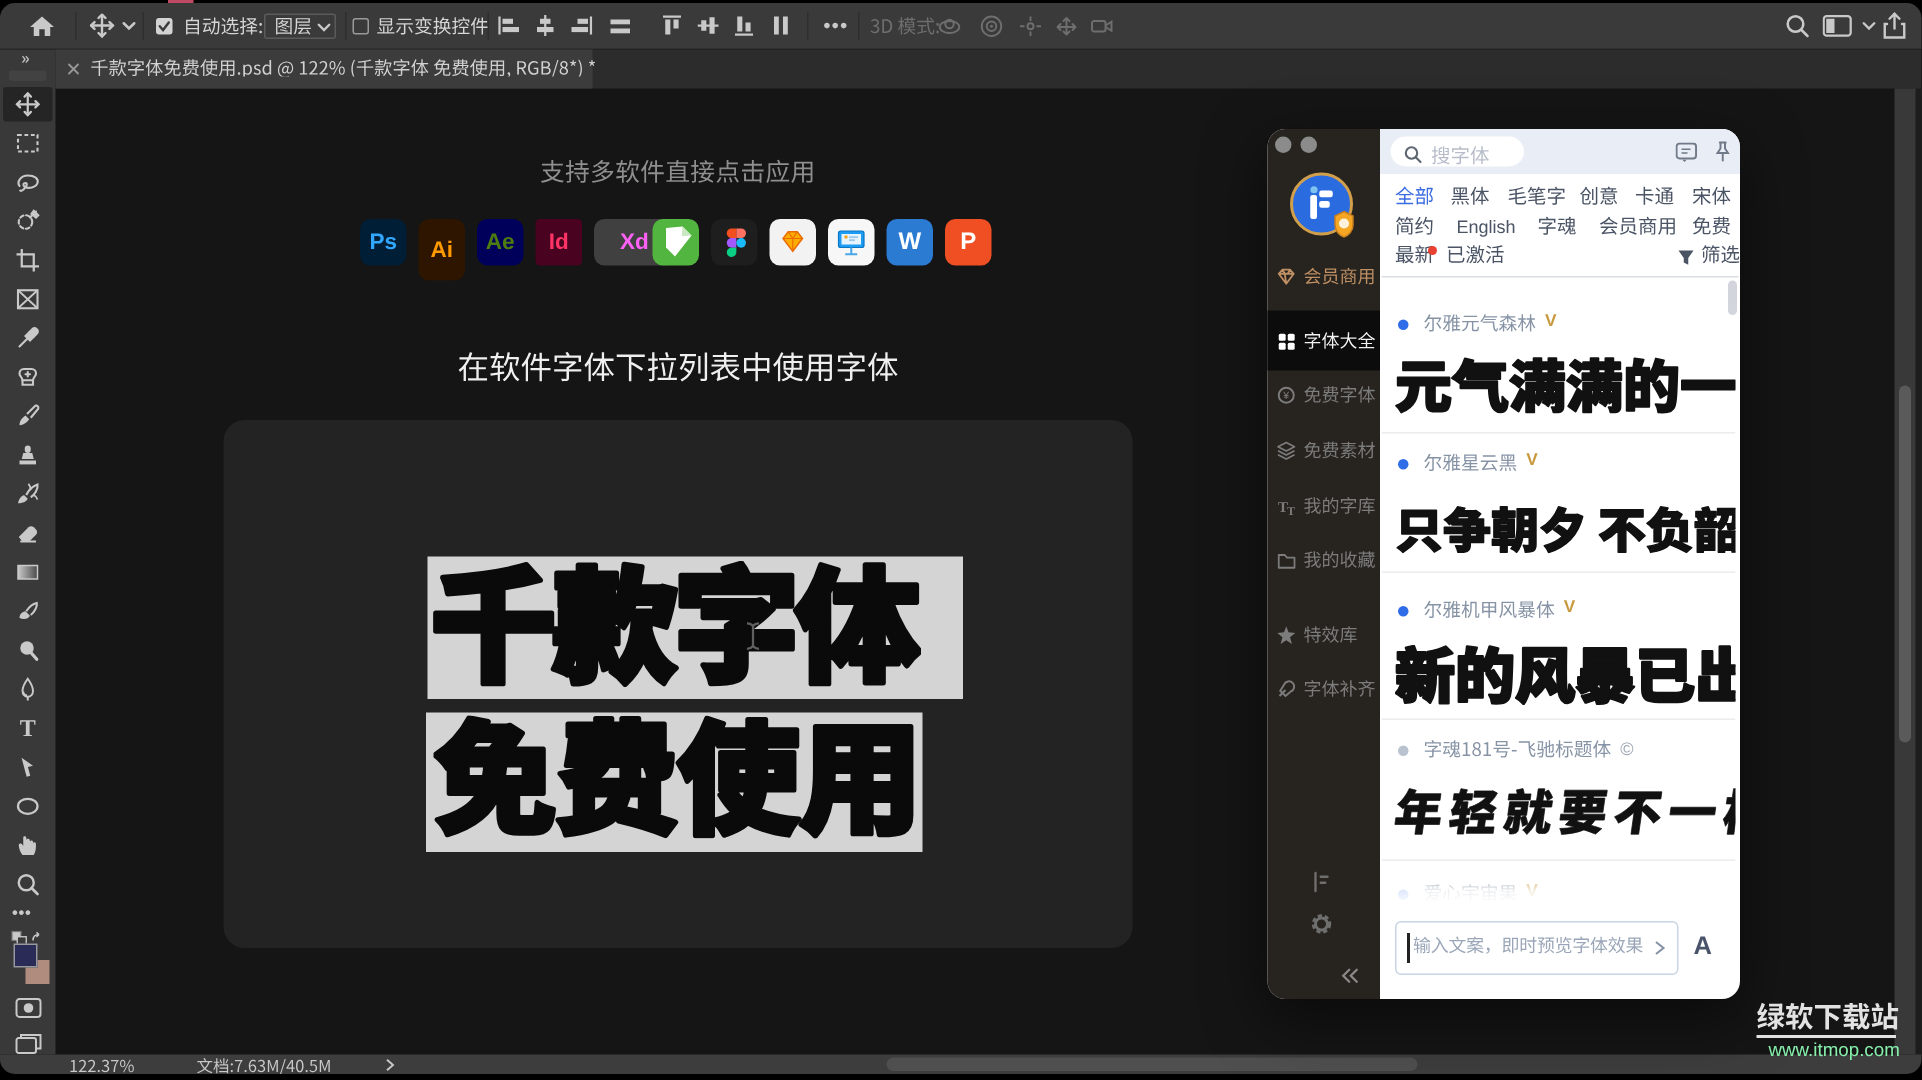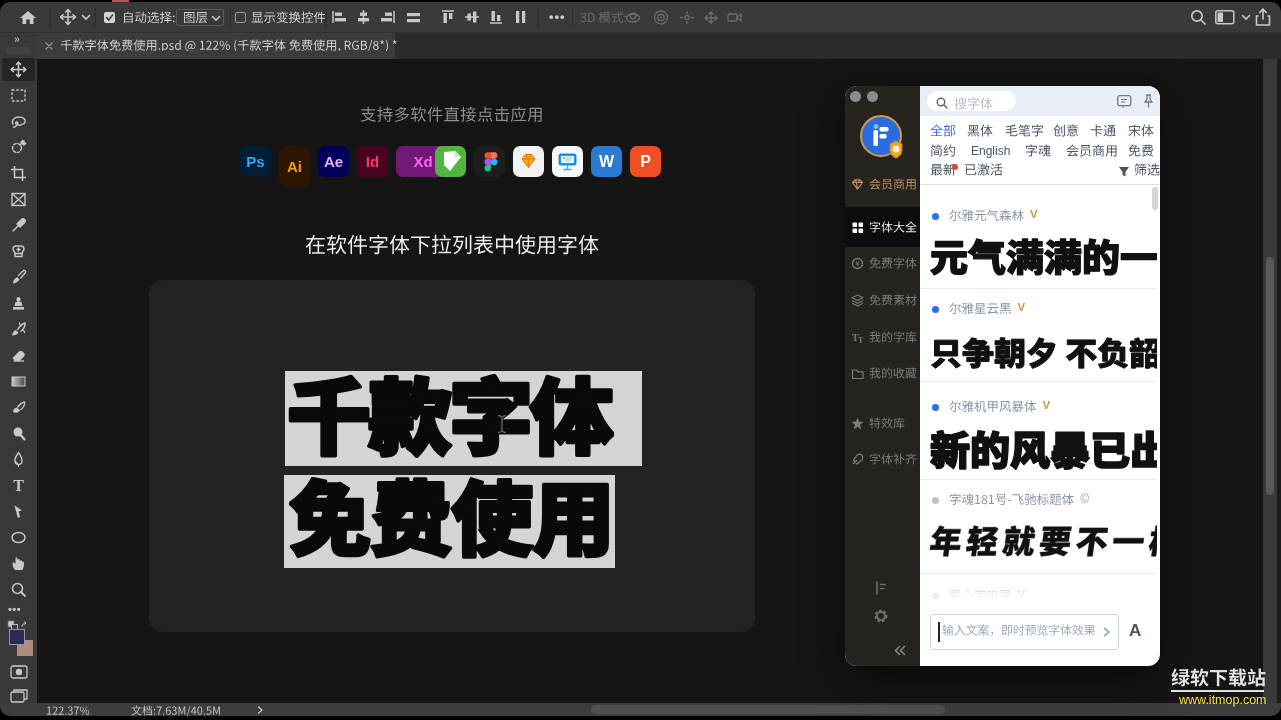--- a/index.html
+++ b/index.html
@@ -540,23 +540,23 @@
     <use href="#g64" x="7000"></use>
     <use href="#g65" x="8000"></use>
     <use href="#g66" x="9000"></use>
     <use href="#g24" x="10000"></use>
     <use href="#g25" x="11000"></use>
     <use href="#g20" x="12000"></use>
     <use href="#g21" x="13000"></use>
   </svg>
 <div style="position:absolute;left:240px;top:146px;width:31px;height:31px;background:#001e36;border-radius:7px;color:#31a8ff;font-weight:bold;font-size:15px;display:flex;align-items:center;justify-content:center;font-family:'Liberation Sans',sans-serif">Ps</div>
 <div style="position:absolute;left:279px;top:146px;width:31px;height:41px;background:#2e1500;border-radius:7px;color:#ff9a00;font-weight:bold;font-size:15px;display:flex;align-items:center;justify-content:center;font-family:'Liberation Sans',sans-serif">Ai</div>
-<div style="position:absolute;left:318px;top:146px;width:31px;height:31px;background:#00005b;border-radius:7px;color:#f0abfc;font-weight:bold;font-size:15px;display:flex;align-items:center;justify-content:center;font-family:'Liberation Sans',sans-serif">Ae</div>
+<div style="position:absolute;left:318px;top:146px;width:31px;height:31px;background:#00005b;border-radius:7px;color:#4d7c0f;font-weight:bold;font-size:15px;display:flex;align-items:center;justify-content:center;font-family:'Liberation Sans',sans-serif">Ae</div>
 <div style="position:absolute;left:357px;top:146px;width:31px;height:31px;background:#49021f;border-radius:3px;color:#ff3366;font-weight:bold;font-size:15px;display:flex;align-items:center;justify-content:center;font-family:'Liberation Sans',sans-serif">Id</div>
-<div style="position:absolute;left:396px;top:146px;width:54px;height:31px;background:#701a75;border-radius:7px;color:#ff61f6;font-weight:bold;font-size:15px;display:flex;align-items:center;justify-content:center;font-family:'Liberation Sans',sans-serif">Xd</div>
+<div style="position:absolute;left:396px;top:146px;width:54px;height:31px;background:#404040;border-radius:7px;color:#ff61f6;font-weight:bold;font-size:15px;display:flex;align-items:center;justify-content:center;font-family:'Liberation Sans',sans-serif">Xd</div>
 <div style="position:absolute;left:435px;top:146px;width:31px;height:31px;background:#52b53f;border-radius:7px;color:#fff;font-weight:bold;font-size:15px;display:flex;align-items:center;justify-content:center;font-family:'Liberation Sans',sans-serif"></div>
 <svg style="position:absolute;left:435px;top:146px;" width="31" height="31" viewBox="0 0 31 31" fill="none">
     <path d="M9 6 L20 5 L26 11 L15 25 L9 19 Z" fill="#fff"></path>
     <path d="M20 5 L19.5 11.5 L26 11" fill="#c9e8c2"></path>
   </svg>
 <div style="position:absolute;left:474px;top:146px;width:31px;height:31px;background:#1e1e1e;border-radius:7px;color:#fff;font-weight:bold;font-size:15px;display:flex;align-items:center;justify-content:center;font-family:'Liberation Sans',sans-serif"></div>
 <svg style="position:absolute;left:474px;top:146px;" width="31" height="31" viewBox="0 0 31 31" fill="none">
     <g>
       <path d="M10.5 9.5 a3.2 3.2 0 0 1 3.2-3.2 h3.2 v6.4 h-3.2 a3.2 3.2 0 0 1-3.2-3.2 z" fill="#f24e1e"></path>
       <path d="M16.9 6.3 h3.2 a3.2 3.2 0 1 1 0 6.4 h-3.2 z" fill="#ff7262"></path>
@@ -922,12 +922,12 @@
   </svg>
 <div style="position:absolute;left:1129px;top:621px;font-size:17px;font-weight:bold;color:#49536a;font-family:'Liberation Sans'">A</div>
 <svg style="position:absolute;left:1171px;top:668px;" width="95.0" height="19" viewBox="0 0 5000 1000" fill="#e2e2e2">
     <use href="#g167" x="0"></use>
     <use href="#g168" x="1000"></use>
     <use href="#g169" x="2000"></use>
     <use href="#g170" x="3000"></use>
     <use href="#g171" x="4000"></use>
   </svg>
 <div style="position:absolute;left:1171px;top:690px;width:93px;height:1.5px;background:#e2e2e2"></div>
-<div style="position:absolute;left:1179px;top:693px;font-size:12.5px;color:#fde047;font-family:'Liberation Sans'">www.itmop.com</div>
+<div style="position:absolute;left:1179px;top:693px;font-size:12.5px;color:#86efac;font-family:'Liberation Sans'">www.itmop.com</div>
 </body></html>

